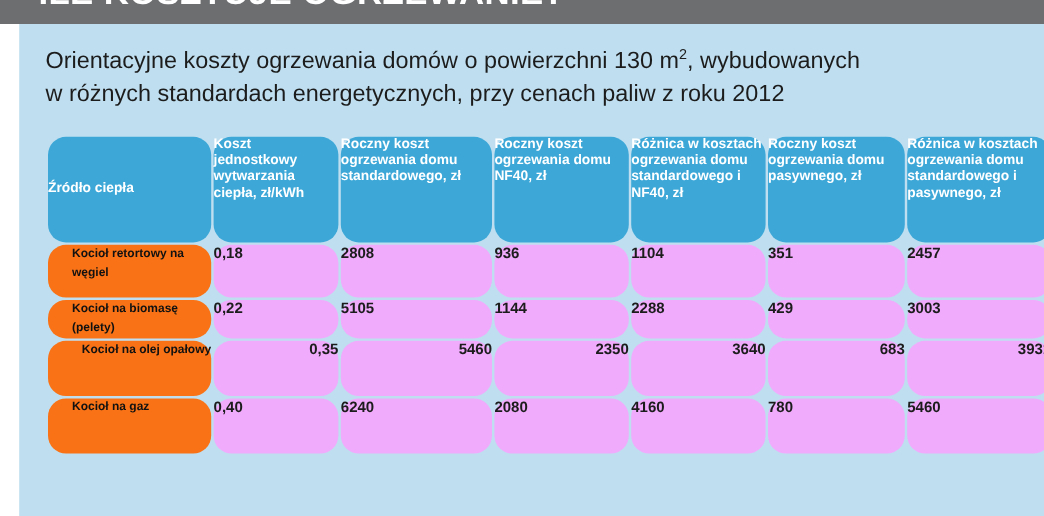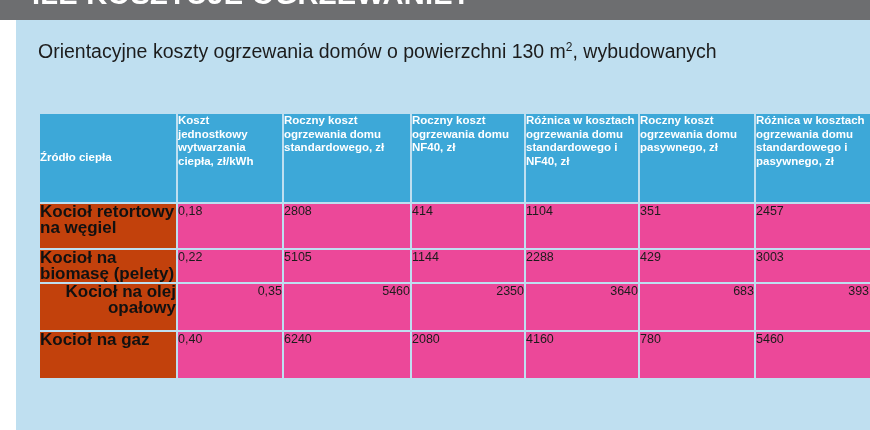--- a/index.html
+++ b/index.html
@@ -81,49 +81,52 @@
     border-collapse: separate;
     border-spacing: 2px 2px;
     width: 832px;
     table-layout: fixed;
   }
   table.cost-table th,
   table.cost-table td {
     padding: 0;
     margin: 16px;
     vertical-align: top;
+    border-radius: 15px;
   }
   thead th {
     background: #3da8d8;
     color: #ffffff;
     font-size: 11.5px;
     font-weight: bold;
     line-height: 13.6px;
     padding: 8px 7px 8px 8px;
     text-align: left;
     height: 88px;
     box-sizing: border-box;
   }
   thead th.th-source {
     vertical-align: middle;
   }
 
   tbody td {
-    background: #ec4899;
+    background: #f0abfc;
     color: #1c1c1c;
     font-size: 12.5px;
     line-height: 15.5px;
     padding: 8px 8px 8px 9px;
     box-sizing: border-box;
+    font-weight: bold;
   }
   tbody td.c-label {
-    background: #c2410c;
+    background: #f97316;
     color: #111111;
     font-weight: bold;
-    font-size: 17px;
+    font-size: 10px;
+    padding-left: 20px;
   }
 
   
   col.c0 { width: 136px; }
   col.c1 { width: 104px; }
   col.c2 { width: 126px; }
   col.c3 { width: 112px; }
   col.c4 { width: 112px; }
   col.c5 { width: 114px; }
   col.c6 { width: 120px; }
@@ -140,20 +143,21 @@
 <div class="page">
 
   <div class="header-bar">
     <div class="header-title">ILE KOSZTUJE OGRZEWANIE?</div>
   </div>
 
   <div class="panel">
 
     <div class="intro">
       <span>Orientacyjne koszty ogrzewania domów o powierzchni 130 m</span><sup>2</sup><span>, wybudowanych</span><br>
+      <span>w różnych standardach energetycznych, przy cenach paliw z roku 2012</span>
     </div>
 
     <div class="table-wrap">
       <table class="cost-table">
         <colgroup>
           <col class="c0">
             <col class="c1">
             <col class="c2">
             <col class="c3">
             <col class="c4">
@@ -169,21 +173,21 @@
             <th>Różnica w kosztach ogrzewania domu standardowego i NF40, zł</th>
             <th>Roczny koszt ogrzewania domu pasywnego, zł</th>
             <th>Różnica w kosztach ogrzewania domu standardowego i pasywnego, zł</th>
           </tr>
         </thead>
         <tbody>
           <tr class="row-h1">
             <td class="c-label">Kocioł retortowy na węgiel</td>
             <td>0,18</td>
             <td>2808</td>
-            <td>414</td>
+            <td>936</td>
             <td>1104</td>
             <td>351</td>
             <td>2457</td>
           </tr>
           <tr class="row-h2">
             <td class="c-label">Kocioł na biomasę (pelety)</td>
             <td>0,22</td>
             <td>5105</td>
             <td>1144</td>
             <td>2288</td>

